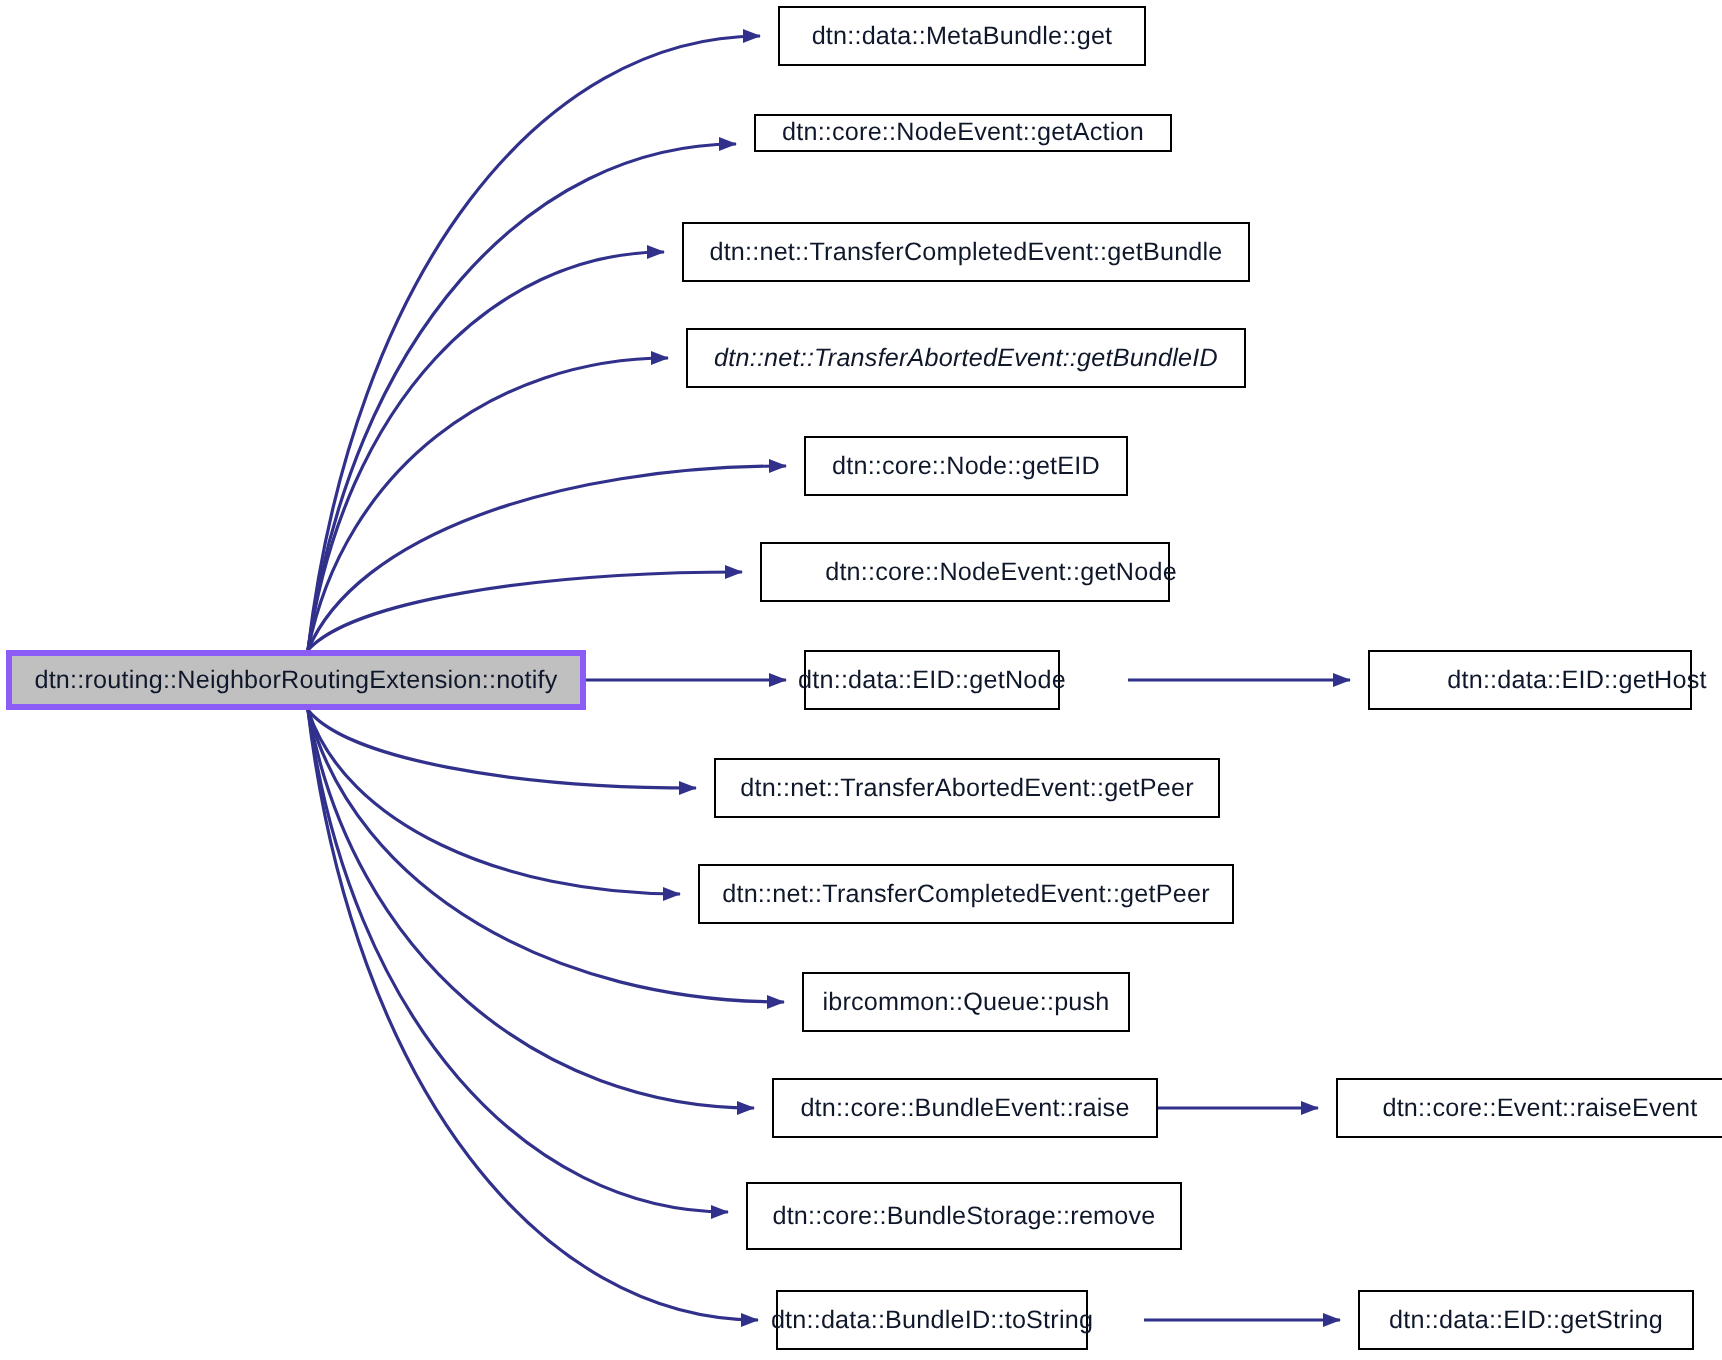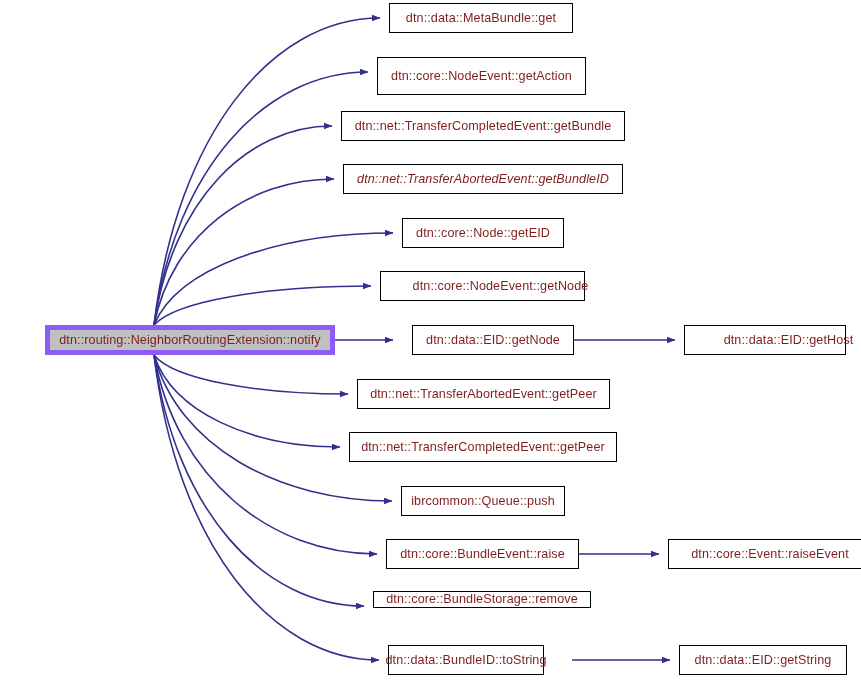--- a/index.html
+++ b/index.html
@@ -23,34 +23,33 @@
     left: 0;
     top: 0;
     width: 861px;
     height: 680px;
   }
   .node {
     position: absolute;
     box-sizing: border-box;
     border: 1px solid #000000;
     background: #ffffff;
-    color: #7f1d1d;
+    color: #0f172a;
     font-size: 12.6px;
     line-height: 1;
     display: flex;
     align-items: center;
     justify-content: center;
     white-space: nowrap;
     letter-spacing: 0.1px;
     z-index: 2;
   }
   .node.root {
     background: #c0c0c0;
-    border: 5px solid #8b5cf6;
-    margin-left: 42px;
+    border: 3px solid #8b5cf6;
   }
 </style>
 </head>
 <body>
 
 <div id="canvas">
   <svg id="edges" viewBox="0 0 861 680" xmlns="http://www.w3.org/2000/svg">
     <defs>
       <marker id="arrow" markerWidth="9" markerHeight="7" refX="8.5" refY="3.5" orient="auto" markerUnits="userSpaceOnUse">
         <path d="M0,0 L9,3.5 L0,7 z" fill="#31318c"></path>
@@ -75,51 +74,51 @@
         <path d="M572,660 L670,660" marker-end="url(#arrow)"></path>
       </g>
   </svg>
   <div id="node-layer">
       <div class="node root" style="left: 3px; top: 325px; width: 290px; height: 30px;">
         <span>dtn::routing::NeighborRoutingExtension::notify</span>
       </div>
       <div class="node" style="left: 389px; top: 3px; width: 184px; height: 30px;">
         <span>dtn::data::MetaBundle::get</span>
       </div>
-      <div class="node" style="left: 377px; top: 57px; width: 209px; height: 38px;">
+      <div class="node" style="left: 377px; top: 57px; width: 209px; height: 19px;">
         <span>dtn::core::NodeEvent::getAction</span>
       </div>
       <div class="node" style="left: 341px; top: 111px; width: 284px; height: 30px;">
         <span>dtn::net::TransferCompletedEvent::getBundle</span>
       </div>
       <div class="node" style="left: 343px; top: 164px; width: 280px; height: 30px; font-style: italic;">
         <span>dtn::net::TransferAbortedEvent::getBundleID</span>
       </div>
       <div class="node" style="left: 402px; top: 218px; width: 162px; height: 30px;">
         <span>dtn::core::Node::getEID</span>
       </div>
       <div class="node" style="left: 380px; top: 271px; width: 205px; height: 30px; padding-left: 36px;">
         <span>dtn::core::NodeEvent::getNode</span>
       </div>
-      <div class="node" style="left: 412px; top: 325px; width: 162px; height: 30px;">
+      <div class="node" style="left: 402px; top: 325px; width: 128px; height: 30px;">
         <span>dtn::data::EID::getNode</span>
       </div>
       <div class="node" style="left: 357px; top: 379px; width: 253px; height: 30px; text-align: right;">
         <span>dtn::net::TransferAbortedEvent::getPeer</span>
       </div>
       <div class="node" style="left: 349px; top: 432px; width: 268px; height: 30px;">
         <span>dtn::net::TransferCompletedEvent::getPeer</span>
       </div>
       <div class="node" style="left: 401px; top: 486px; width: 164px; height: 30px;">
         <span>ibrcommon::Queue::push</span>
       </div>
       <div class="node" style="left: 386px; top: 539px; width: 193px; height: 30px;">
         <span>dtn::core::BundleEvent::raise</span>
       </div>
-      <div class="node" style="left: 373px; top: 591px; width: 218px; height: 17px;">
+      <div class="node" style="left: 373px; top: 591px; width: 218px; height: 34px;">
         <span>dtn::core::BundleStorage::remove</span>
       </div>
       <div class="node" style="left: 388px; top: 645px; width: 156px; height: 30px;">
         <span>dtn::data::BundleID::toString</span>
       </div>
       <div class="node" style="left: 684px; top: 325px; width: 162px; height: 30px; padding-left: 47px;">
         <span>dtn::data::EID::getHost</span>
       </div>
       <div class="node" style="left: 668px; top: 539px; width: 204px; height: 30px;">
         <span>dtn::core::Event::raiseEvent</span>

